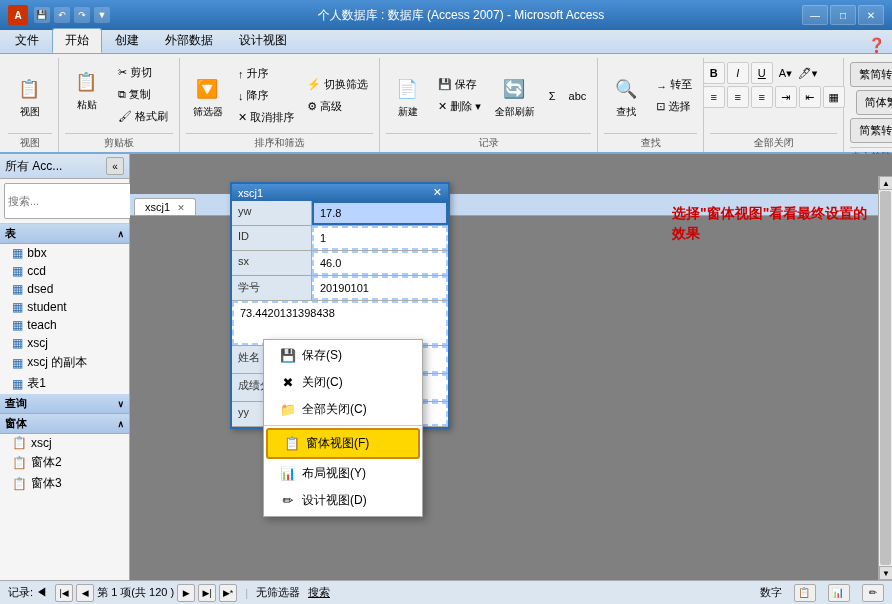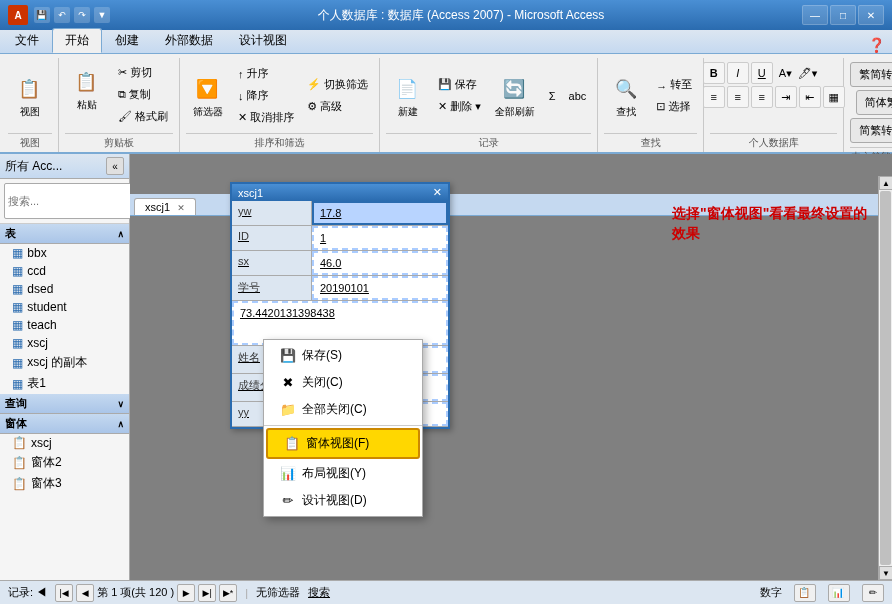--- a/index.html
+++ b/index.html
@@ -231,21 +231,21 @@
       background: white;
       border: 2px solid #2a6baf;
       box-shadow: 2px 2px 6px rgba(0,0,0,0.3);
     }
     .form-title-bar {
       background: linear-gradient(to bottom, #4a8fd4, #2a6baf);
       color: white; font-size: 11px; padding: 2px 6px;
       display: flex; align-items: center; justify-content: space-between;
     }
     .form-row {
-      display: flex; border-bottom: 1px solid #aaa; text-decoration: underline;
+      display: flex; border-bottom: 1px solid #aaa;
     }
     .form-label {
       width: 80px; min-width: 80px;
       background: #dce6f1; border-right: 1px solid #aaa;
       padding: 4px 6px; font-size: 11px; color: #333;
     }
     .form-value {
       flex: 1; padding: 4px 6px; font-size: 11px;
       border: 2px dashed #aaccff; min-height: 24px;
       background: white;
@@ -427,21 +427,21 @@
       </div>
       <div class="format-row" style="gap:2px; font-size:10px;">
         <div class="format-btn">≡</div>
         <div class="format-btn">≡</div>
         <div class="format-btn">≡</div>
         <div class="format-btn">⇥</div>
         <div class="format-btn">⇤</div>
         <div class="format-btn">▦</div>
       </div>
     </div>
-    <div class="ribbon-group-label">个人数据库</div>
+    <div class="ribbon-group-label">全部关闭</div>
   </div>
 
   <div class="ribbon-group" style="border-right:none;">
     <div class="ribbon-group-content" style="flex-direction:column; gap:3px;">
       <div class="trad-simp-btn">繁简转换</div>
       <div class="trad-simp-btn">简体繁</div>
       <div class="trad-simp-btn">简繁转换</div>
     </div>
     <div class="ribbon-group-label">中文简繁转换</div>
   </div>

